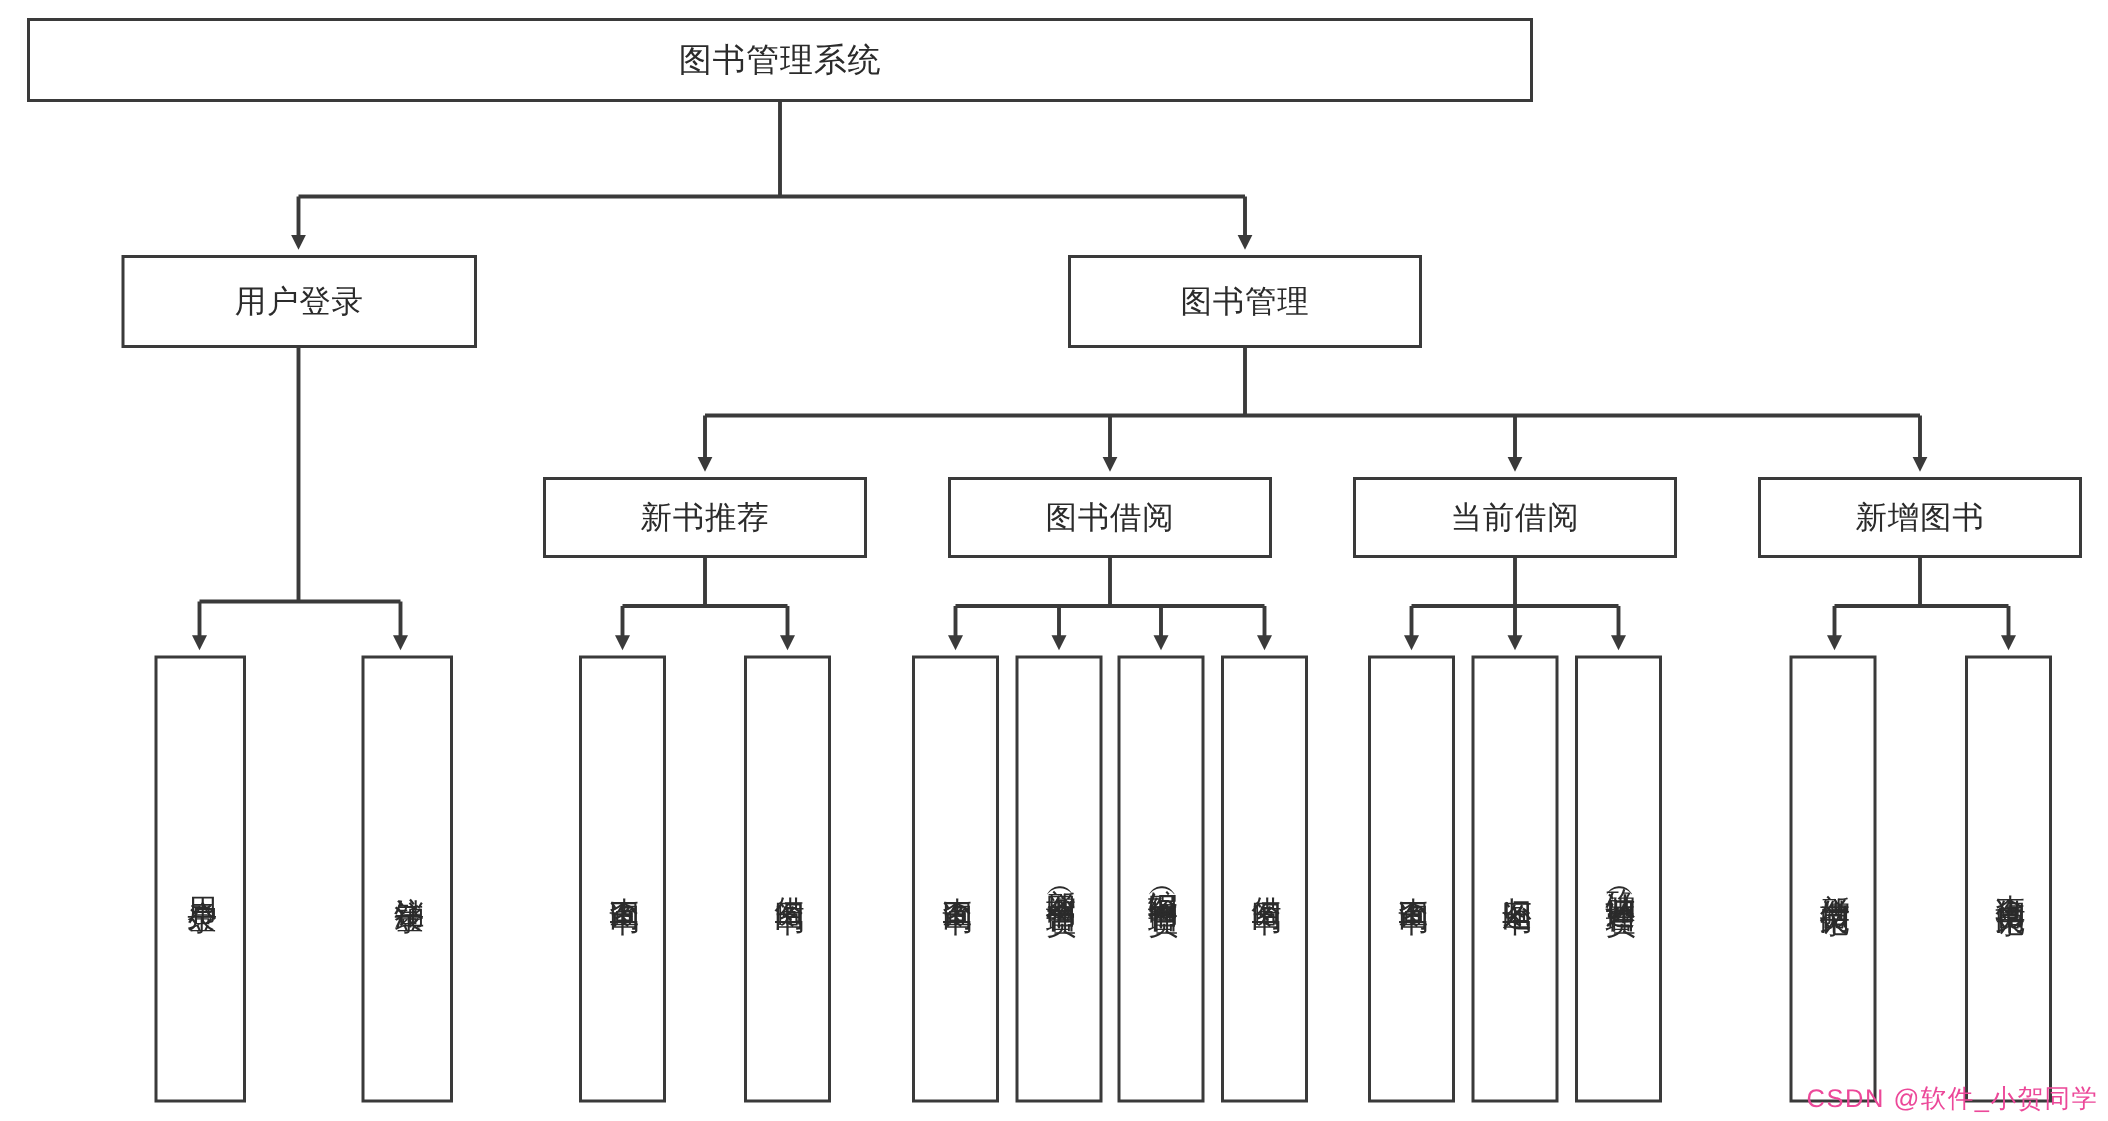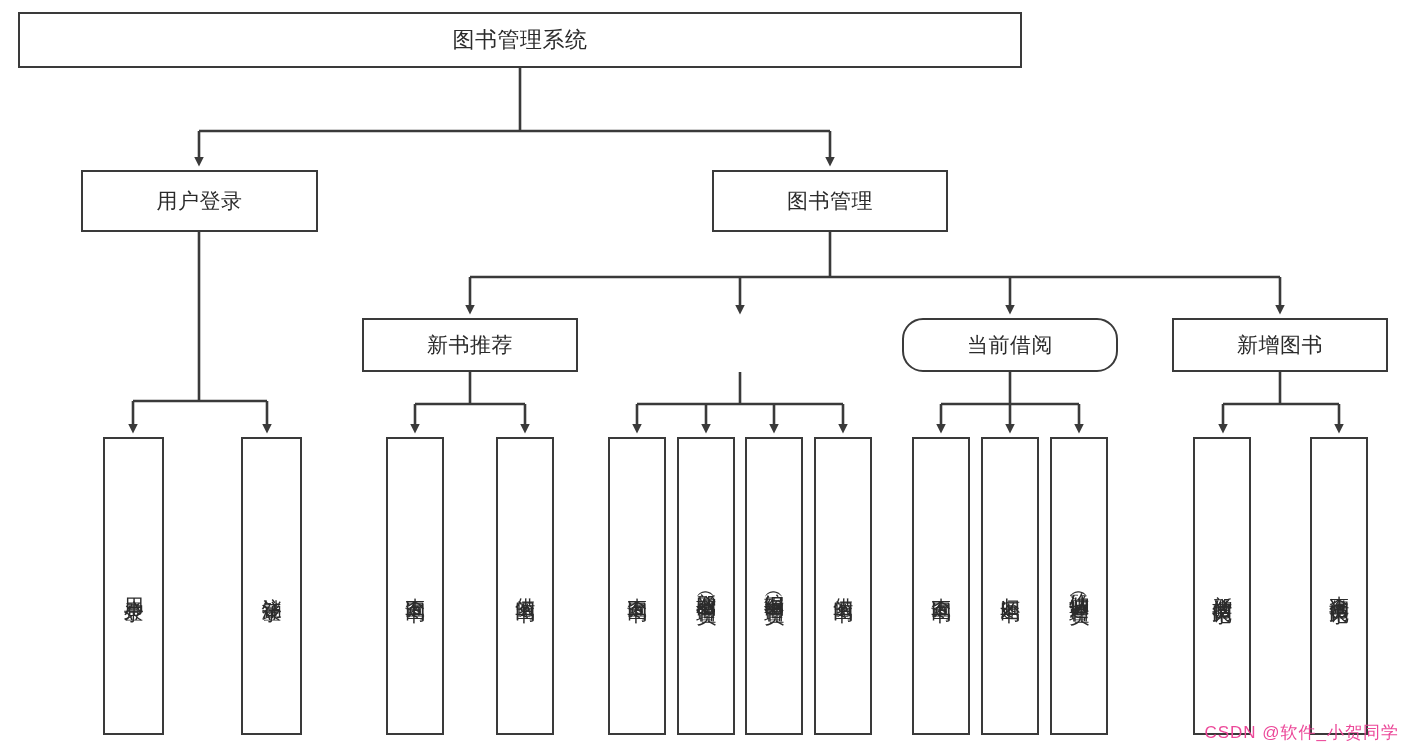--- a/index.html
+++ b/index.html
@@ -89,21 +89,24 @@
   <div class="node-box" style="left:81px;top:170px;width:237px;height:62px;">
     <span class="node-label h-label">用户登录</span>
   </div>
   <div class="node-box" style="left:712px;top:170px;width:236px;height:62px;">
     <span class="node-label h-label">图书管理</span>
   </div>
 
   <div class="node-box" style="left:362px;top:318px;width:216px;height:54px;">
     <span class="node-label h-label">新书推荐</span>
   </div>
-  <div class="node-box" style="left:902px;top:318px;width:216px;height:54px;border-radius:21px;">
+  <div class="node-box" style="left:632px;top:318px;width:216px;height:54px;">
+    <span class="node-label h-label">图书借阅</span>
+  </div>
+  <div class="node-box" style="left:902px;top:318px;width:216px;height:54px;">
     <span class="node-label h-label">当前借阅</span>
   </div>
   <div class="node-box" style="left:1172px;top:318px;width:216px;height:54px;">
     <span class="node-label h-label">新增图书</span>
   </div>
 
   <div class="node-box leaf-box" style="left:103px;top:437px;width:61px;height:298px;">
     <span class="node-label v-label">用户登录</span>
   </div>
   <div class="node-box leaf-box" style="left:241px;top:437px;width:61px;height:298px;">

